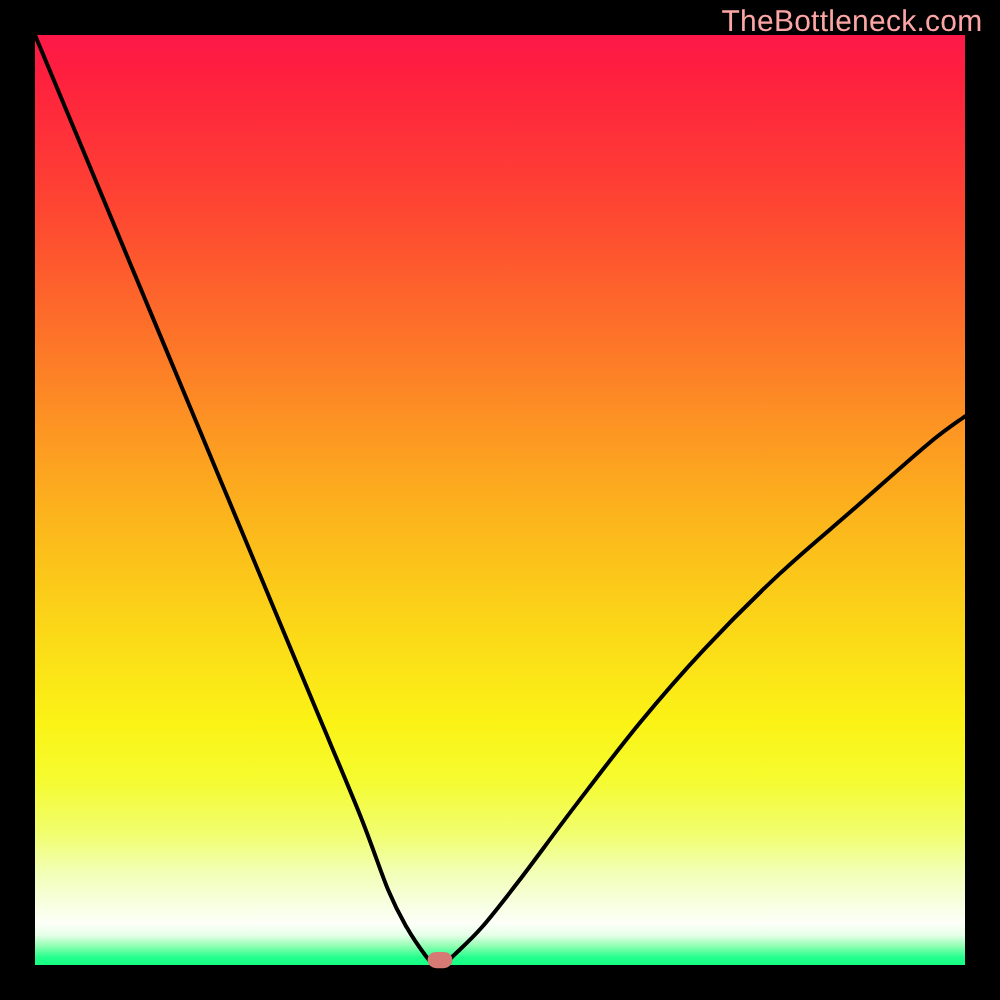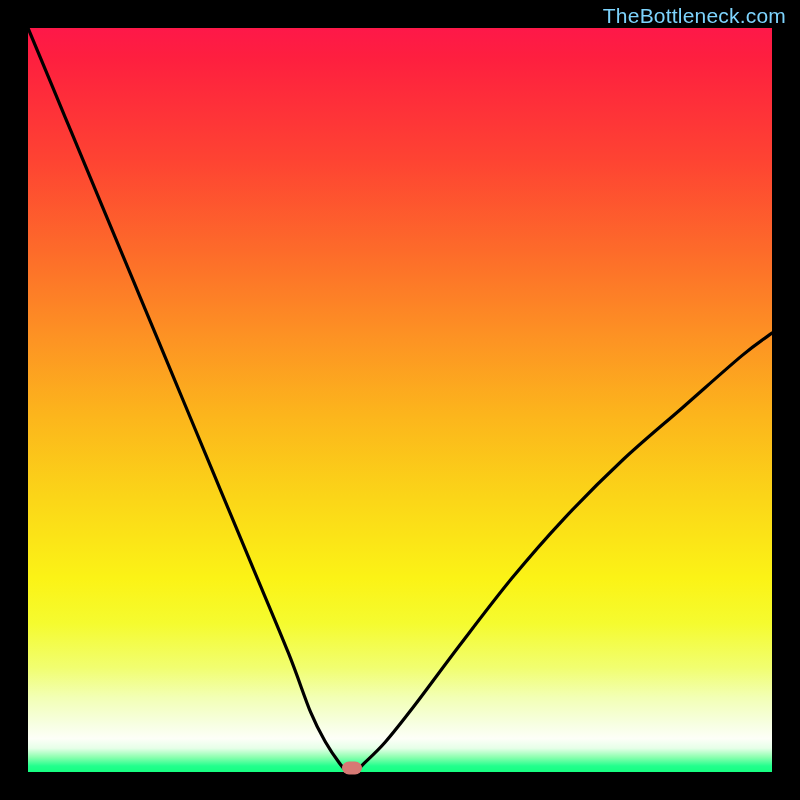--- a/index.html
+++ b/index.html
@@ -8,22 +8,22 @@
     height: 800px;
     background: #000;
     position: relative;
     overflow: hidden;
     font-family: Arial, Helvetica, sans-serif;
   }
   .watermark {
     position: absolute;
     top: 4px;
     right: 14px;
-    color: #7dd3fc;
-    font-size: 21px;
+    color: #fca5a5;
+    font-size: 24px;
     font-weight: 500;
     letter-spacing: 0.2px;
     z-index: 10;
   }
   .outer-frame {
     position: absolute;
     left: 0; top: 0;
     width: 800px;
     height: 800px;
     background: #000;

